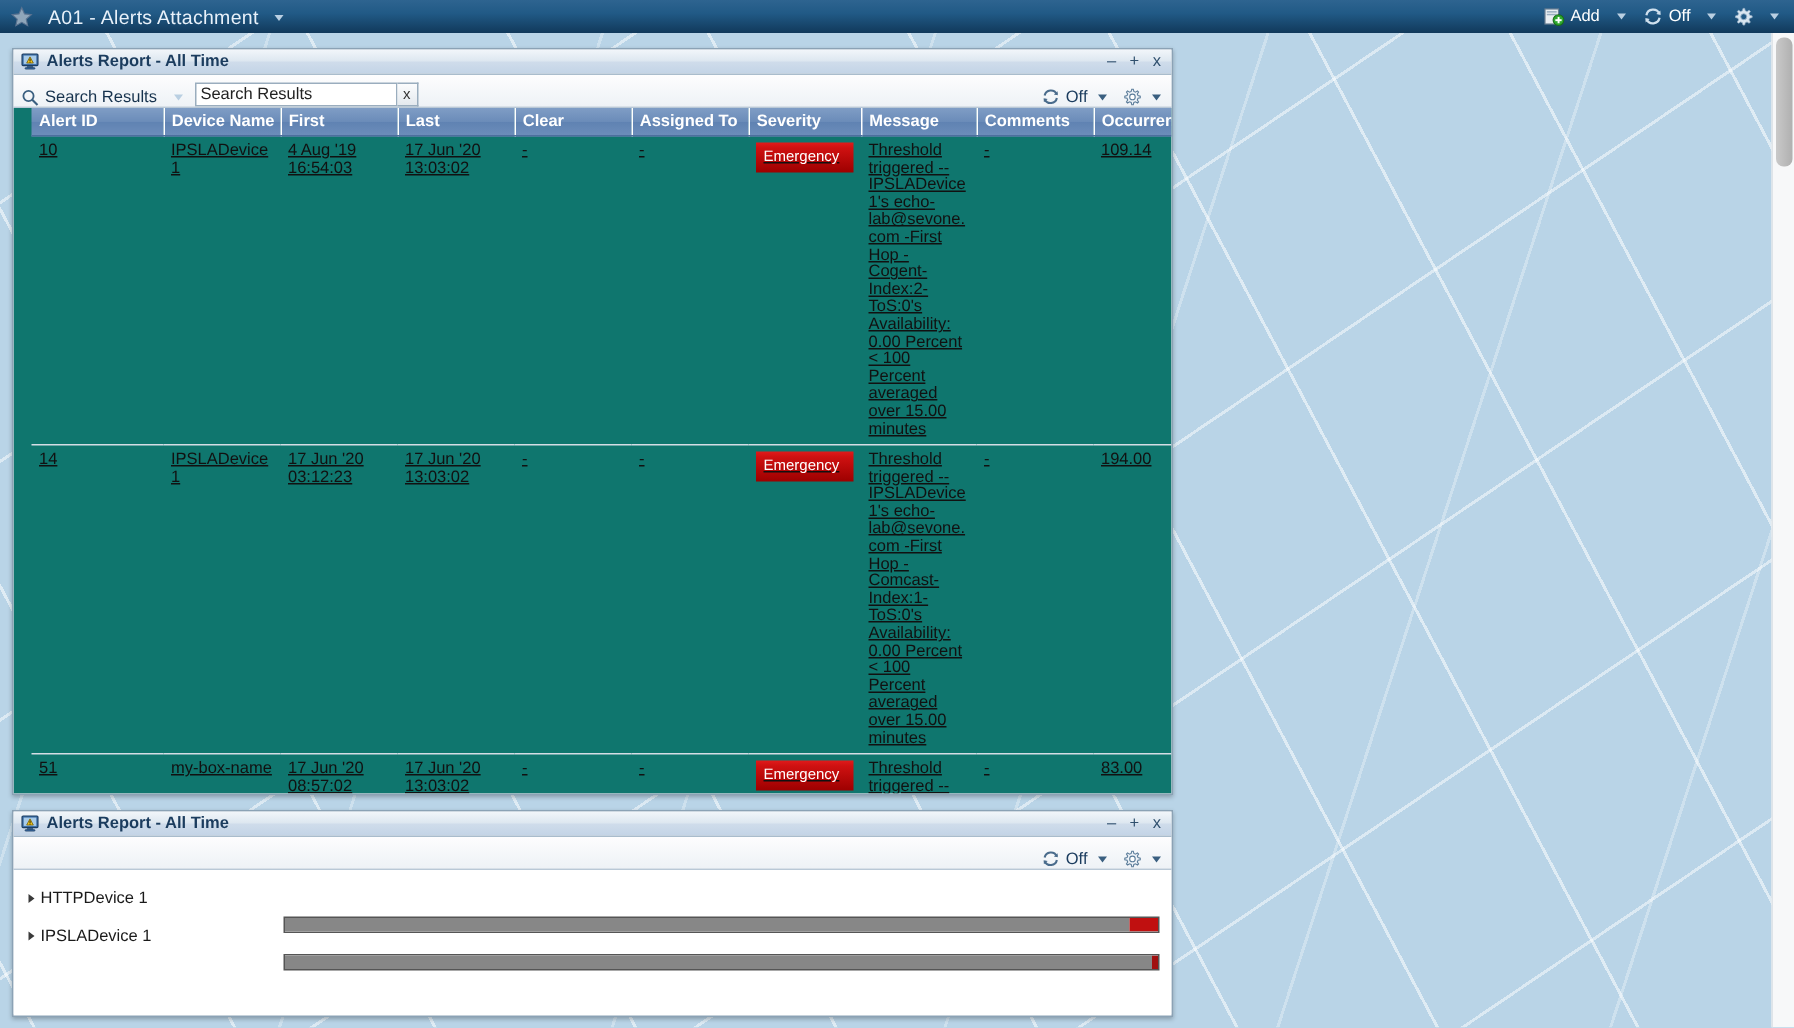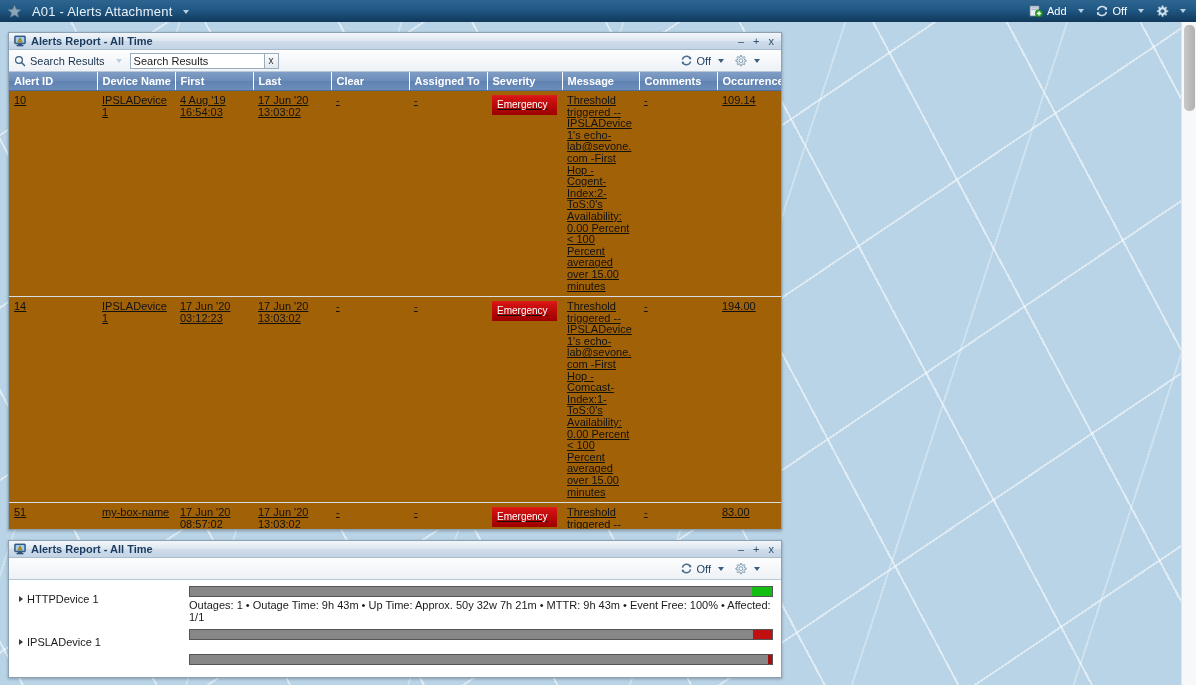--- a/index.html
+++ b/index.html
@@ -133,22 +133,22 @@
     line-height: 1;
   }
   .panel-title-btns span { cursor: default; }
 
   
   .toolbar {
     height: 22px;
     background: linear-gradient(to bottom, #fdfdfe 0%, #eef2f6 100%);
     border-bottom: 1px solid #b9c8d6;
     display: flex;
-    align-items: center;
-    padding: 0 19px 0 5px;
+    align-items: flex-end;
+    padding: 0 5px 0 5px;
     box-sizing: border-box;
     gap: 4px;
   }
   .tb-search-label {
     display: flex; align-items: center; gap: 4px;
     font-size: 11px; color: #16324d;
     white-space: nowrap;
   }
   .tb-input-wrap {
     display: flex;
@@ -192,21 +192,22 @@
     font-size: 11px; color: #1b3c5e;
     white-space: nowrap;
     cursor: default;
   }
   .tb-btn .caret { border-top-color:#3a5f80; margin-left:3px; }
 
   
   .table-scroll {
     height: 457px;
     overflow: hidden;
-    background: #a16207;
+    background: #0f766e;
+    padding-left: 12px;
   }
   table.alerts {
     border-collapse: collapse;
     width: 772px;
     table-layout: fixed;
   }
   table.alerts thead th {
     background: linear-gradient(to bottom, #7f9dc5 0%, #6b8cb9 50%, #5f82b2 51%, #6c8dba 100%);
     color: #ffffff;
     font-size: 11px;
@@ -559,27 +560,20 @@
     </div>
   </div>
 
   <div class="avail-body">
 
     <div class="avail-row">
       <div class="avail-name">
         <span class="tri"></span>
         <span>HTTPDevice 1</span>
       </div>
-      <div class="avail-main">
-        <div class="avail-bar">
-          <div class="seg" id="bar0-up" style="width: 96.5%; background: rgb(135, 135, 135);"></div>
-          <div class="seg" id="bar0-down" style="width: 3.5%; background: rgb(18, 191, 18);"></div>
-        </div>
-        <div class="avail-stats">Outages: 1  •  Outage Time: 9h 43m  •  Up Time: Approx. 50y 32w 7h 21m  •  MTTR: 9h 43m  •  Event Free: 100%  •  Affected: 1/1</div>
-      </div>
     </div>
 
     <div class="avail-row">
       <div class="avail-name">
         <span class="tri"></span>
         <span>IPSLADevice 1</span>
       </div>
       <div class="avail-main">
         <div class="avail-bar">
           <div class="seg" id="bar1-up" style="width: 96.8%; background: rgb(135, 135, 135);"></div>

